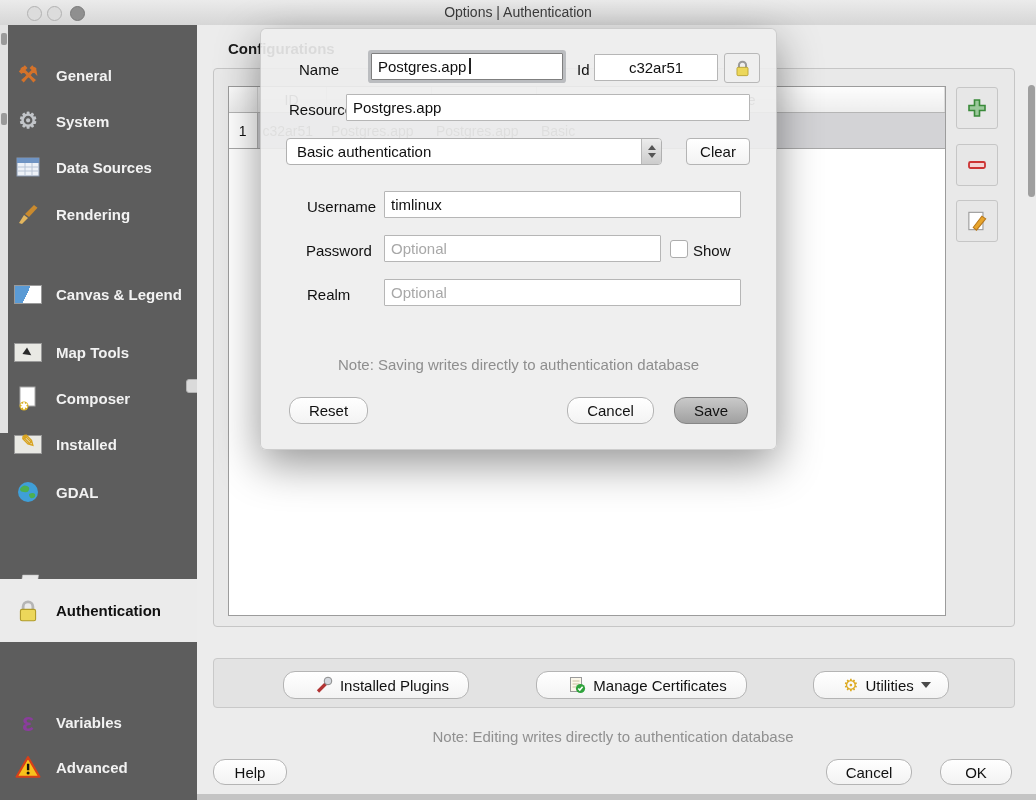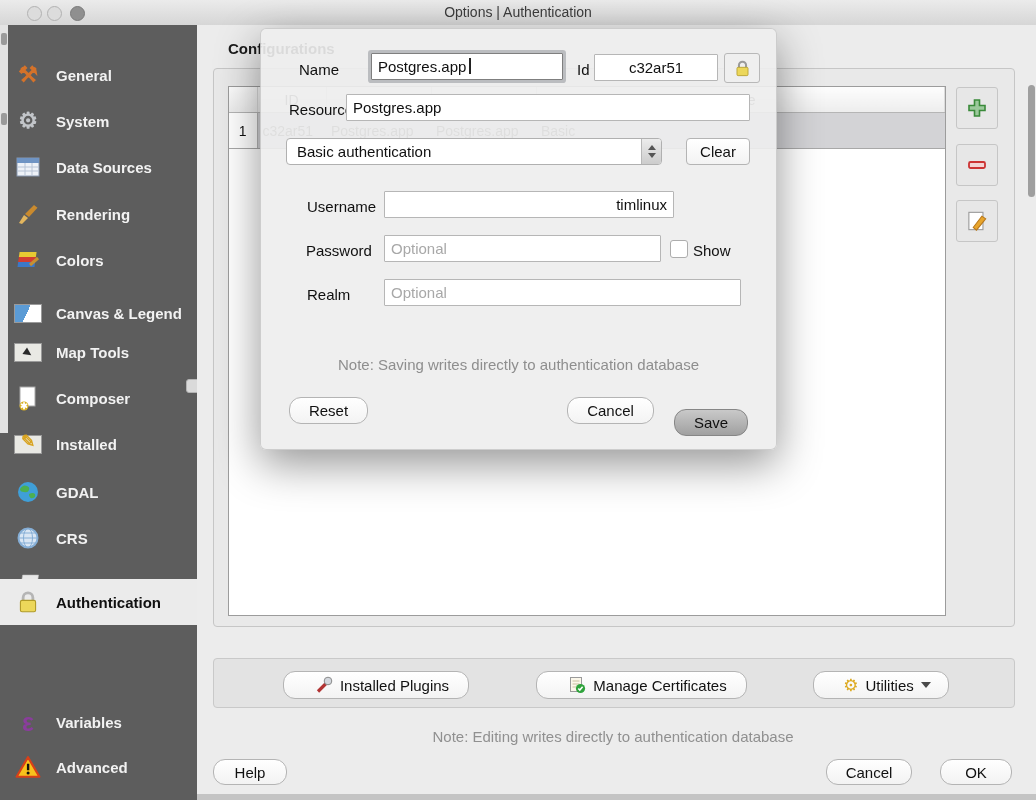--- a/index.html
+++ b/index.html
@@ -61,21 +61,21 @@
   .lockbtn{position:absolute;width:34px;height:28px;background:#efefef;border:1px solid #b8b8b8;
     border-radius:3px;display:flex;align-items:center;justify-content:center;}
   .dropdown{position:absolute;height:27px;background:#fff;border:1px solid #b0b0b0;border-radius:4px;
     box-sizing:border-box;font-size:15px;color:#101010;display:flex;align-items:center;padding-left:10px;}
   .dd-cap{position:absolute;right:0;top:0;bottom:0;width:19px;background:linear-gradient(#ececec,#cccccc);
     border-left:1px solid #b8b8b8;border-radius:0 3px 3px 0;display:flex;flex-direction:column;
     align-items:center;justify-content:center;gap:3px;}
   .arr-up{width:0;height:0;border-left:4px solid transparent;border-right:4px solid transparent;border-bottom:5px solid #555;}
   .arr-dn{width:0;height:0;border-left:4px solid transparent;border-right:4px solid transparent;border-top:5px solid #555;}
   .checkbox{position:absolute;width:16px;height:16px;background:#fff;border:1px solid #adadad;border-radius:3px;}
-  .save{background:linear-gradient(#c9c9c9,#a0a0a0);border:1px solid #868686;margin-top:12px;}
+  .save{background:linear-gradient(#c9c9c9,#a0a0a0);border:1px solid #868686;}
   .dd-arrow{width:0;height:0;border-left:5px solid transparent;border-right:5px solid transparent;border-top:6px solid #4a4a4a;}
   .map-ic{width:26px;height:17px;border:1px solid #9a9a9a;background:#e9e9e4;position:relative;}
   .cursor-tri{position:absolute;left:9px;top:5px;width:0;height:0;border-left:8px solid #2a2a2a;
     border-top:4px solid transparent;border-bottom:4px solid transparent;transform:rotate(35deg);}
   .pencil-ov{position:absolute;left:6px;top:-3px;color:#d8a31f;font-size:17px;}
 </style>
 </head>
 <body>
 
 <div id="app">
@@ -113,34 +113,21 @@
   </div>
   <div class="sb-item" style="top:191px">
     <span class="ic">
       <svg width="24" height="24" viewBox="0 0 24 24">
           <path d="M3 21 l5-8 4 3 -6 6z" fill="#e3b65e"></path>
           <path d="M9 12 L18 3 l3.5 2.8 L13 15z" fill="#c98a2e"></path>
         </svg>
     </span>
     <span>Rendering</span>
   </div>
-  <div class="sb-item" style="top:237px">
-    <span class="ic">
-      <svg width="24" height="22" viewBox="0 0 24 22">
-          <g transform="skewX(-8)">
-            <rect x="4" y="3" width="17" height="5" fill="#e8c832"></rect>
-            <rect x="4" y="8" width="17" height="5" fill="#d23c32"></rect>
-            <rect x="4" y="13" width="17" height="5" fill="#3c78c8"></rect>
-          </g>
-          <path d="M14 16 l8-7" stroke="#c89030" stroke-width="3"></path>
-        </svg>
-    </span>
-    <span>Colors</span>
-  </div>
-  <div class="sb-item" style="top:290px">
+  <div class="sb-item" style="top:271px">
     <span class="ic">
       <span class="map-ic" style="background:linear-gradient(115deg,#5b9bd5 46%,#ffffff 46%)"></span>
     </span>
     <span>Canvas &amp; Legend</span>
   </div>
   <div class="sb-item" style="top:329px">
     <span class="ic">
       <span class="map-ic">
           <span class="cursor-tri"></span>
         </span>
@@ -167,45 +154,35 @@
   </div>
   <div class="sb-item" style="top:469px">
     <span class="ic">
       <svg width="24" height="24" viewBox="0 0 24 24">
           <circle cx="12" cy="12" r="10" fill="#3f9fd8"></circle>
           <path d="M4 9 q3-5 7-3 q3 1 2 4 q-1 3-5 2 q-4 0-4-3z" fill="#4caf50"></path>
           <path d="M13 14 q4-2 6 0 q1 3-2 4 q-4 1-4-4z" fill="#4caf50"></path>
         </svg>
     </span>
     <span>GDAL</span>
-  </div>
-  <div class="sb-item" style="top:515px">
-    <span class="ic">
-      <svg width="24" height="24" viewBox="0 0 24 24">
-          <circle cx="12" cy="12" r="9.5" fill="#d9e6f4" stroke="#85aed6" stroke-width="2"></circle>
-          <ellipse cx="12" cy="12" rx="4.5" ry="9.5" fill="none" stroke="#85aed6"></ellipse>
-          <path d="M2.5 12 h19 M4.5 7 h15 M4.5 17 h15" stroke="#85aed6" fill="none"></path>
-        </svg>
-    </span>
-    <span>CRS</span>
   </div>
   <div class="sb-item" style="top:561px">
     <span class="ic">
       <svg width="24" height="22" viewBox="0 0 24 22">
           <g transform="skewX(-10)">
             <rect x="7" y="2" width="16" height="4.5" fill="#e8e8e8" stroke="#bbb" stroke-width="0.5"></rect>
             <rect x="7" y="6.5" width="16" height="4.5" fill="#2fa33c"></rect>
             <rect x="4" y="9" width="16" height="4.5" fill="#e8d020"></rect>
             <rect x="4" y="13.5" width="16" height="4.5" fill="#d02020"></rect>
           </g>
         </svg>
     </span>
     <span>Locale</span>
   </div>
-  <div class="sb-item selected" style="top:579px;height:46px;">
+  <div class="sb-item selected" style="top:579px;height:63px;">
     <span class="ic">
       <svg width="26" height="26" viewBox="0 0 24 24">
           <path d="M7.5 11 V8 a4.5 4.5 0 0 1 9 0 v3" fill="none" stroke="#b5b5b5" stroke-width="2.6"></path>
           <rect x="5" y="10.5" width="14" height="10.5" rx="1.5" fill="#ecd75a" stroke="#b09a28"></rect>
         </svg>
     </span>
     <span>Authentication</span>
   </div>
   <div class="sb-item" style="top:699px">
     <span class="ic" style="color:#8a3d9c;font-size:25px;font-weight:700;">ε</span>
@@ -337,21 +314,21 @@
       <span class="dd-cap">
           <span class="arr-up"></span>
           <span class="arr-dn"></span>
         </span>
     </div>
     <button class="btn" style="position:absolute;left:425px;top:109px;width:64px;height:27px;border-radius:4px;">
         <span>Clear</span>
       </button>
 
     <div class="dlabel" style="left:46px;top:169px;">Username</div>
-    <input class="dinput" style="left: 123px; top: 162px; width: 290px; text-align: right;" value="timlinux">
+    <input class="dinput" style="left: 123px; top: 162px; width: 357px;" value="timlinux">
 
     <div class="dlabel" style="left:45px;top:213px;">Password</div>
     <input class="dinput" style="left: 123px; top: 206px; width: 277px;" placeholder="Optional">
     <span class="checkbox" style="left:409px;top:211px;"></span>
     <div class="dlabel" style="left:432px;top:213px;">Show</div>
 
     <div class="dlabel" style="left:46px;top:257px;">Realm</div>
     <input class="dinput" style="left: 123px; top: 250px; width: 357px;" placeholder="Optional">
 
     <div class="note-text" style="left:0;top:327px;width:515px;color:#8e8e8e;">Note: Saving writes directly to authentication database</div>

